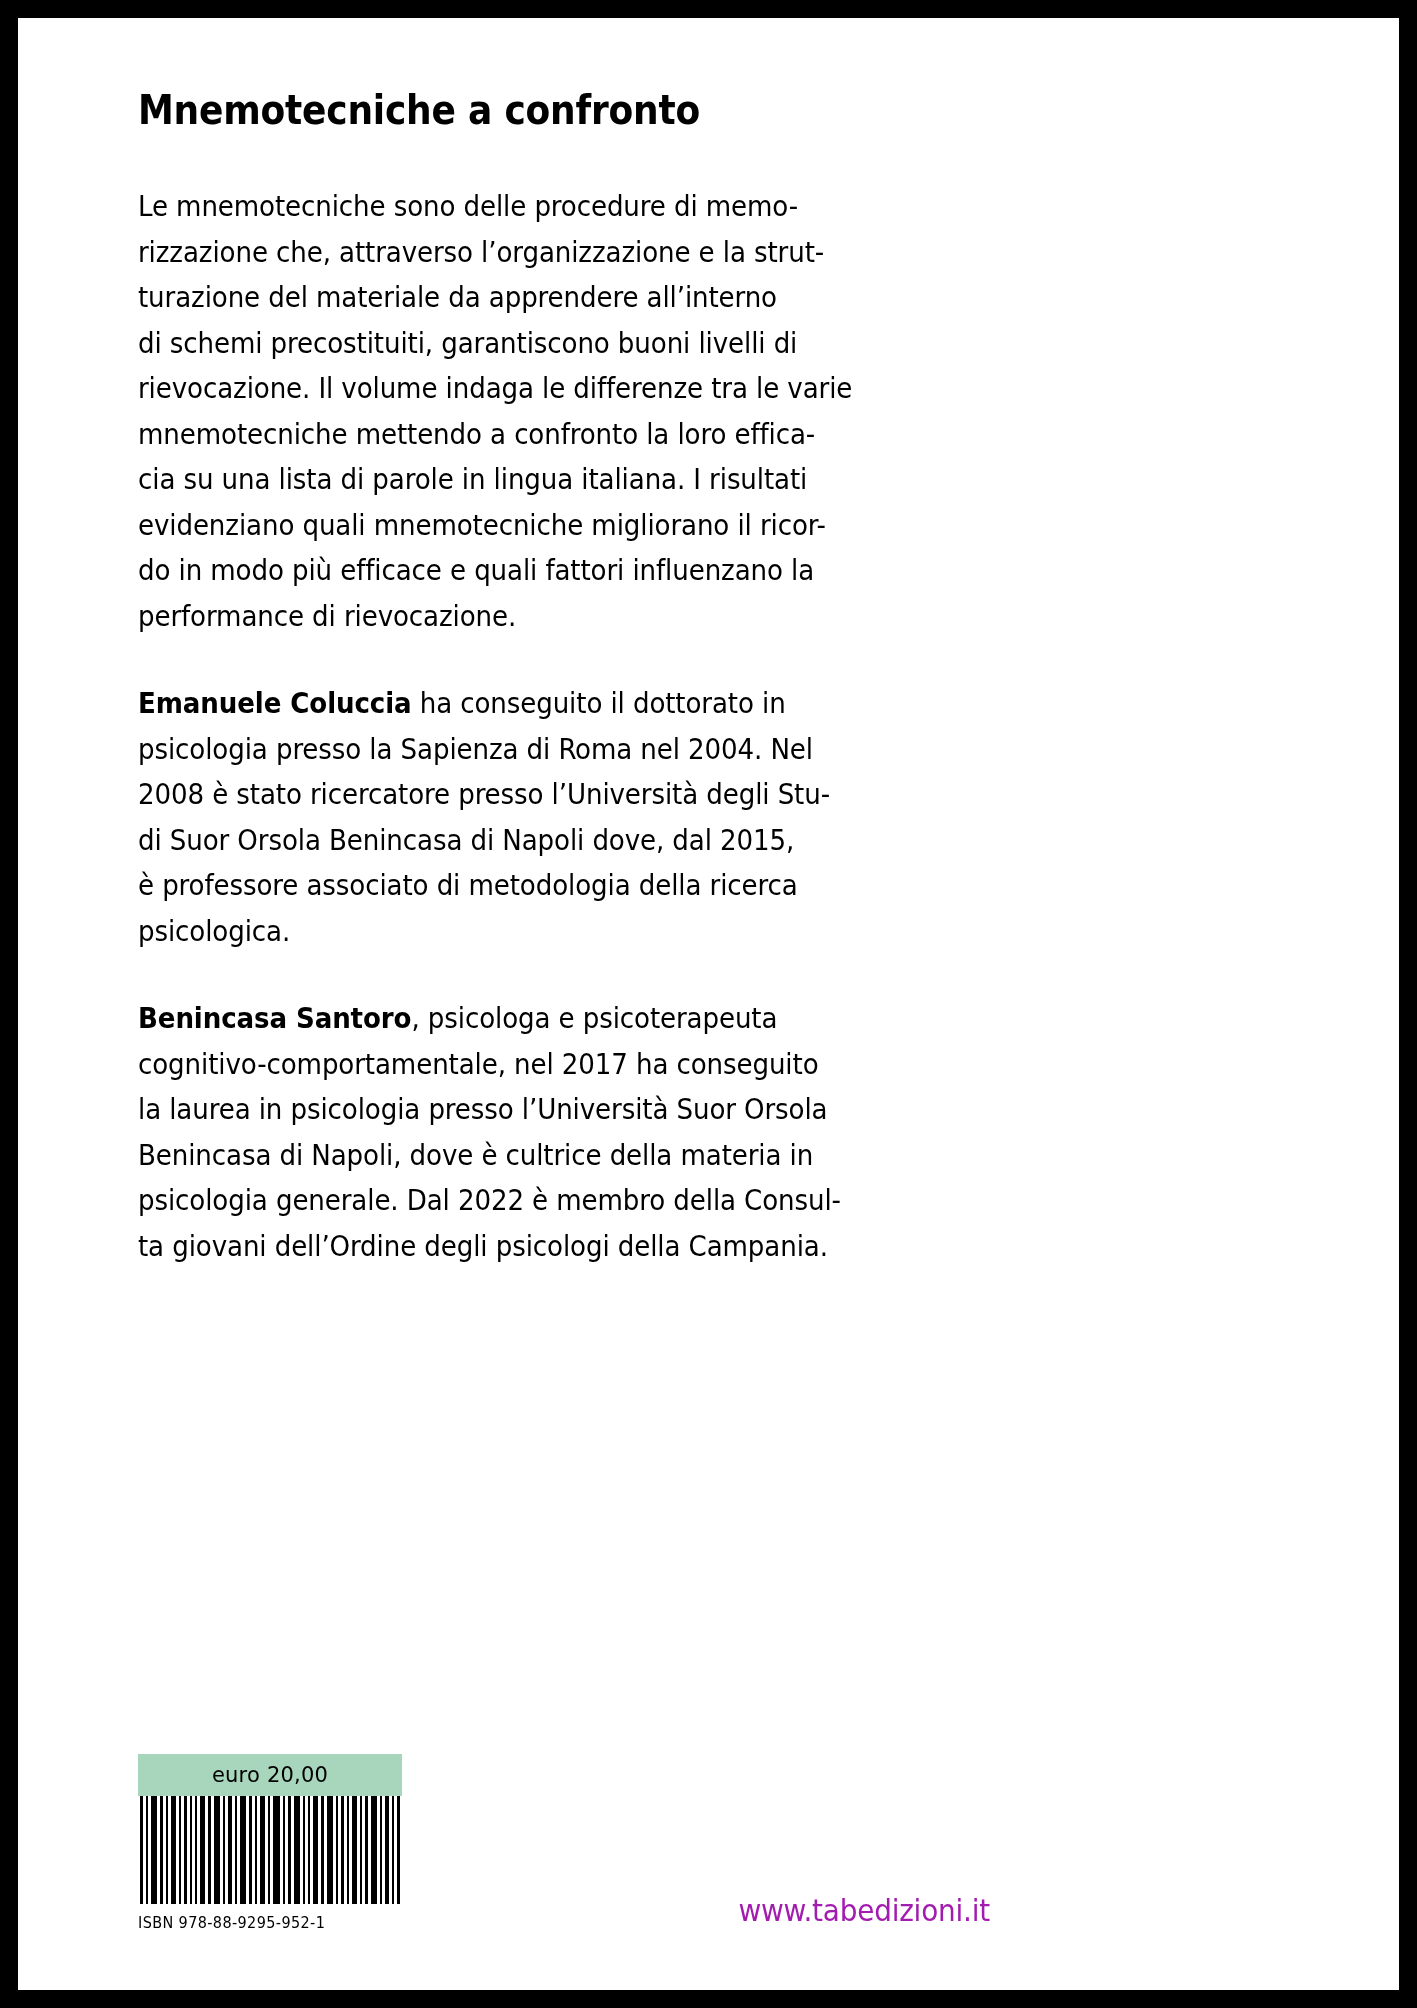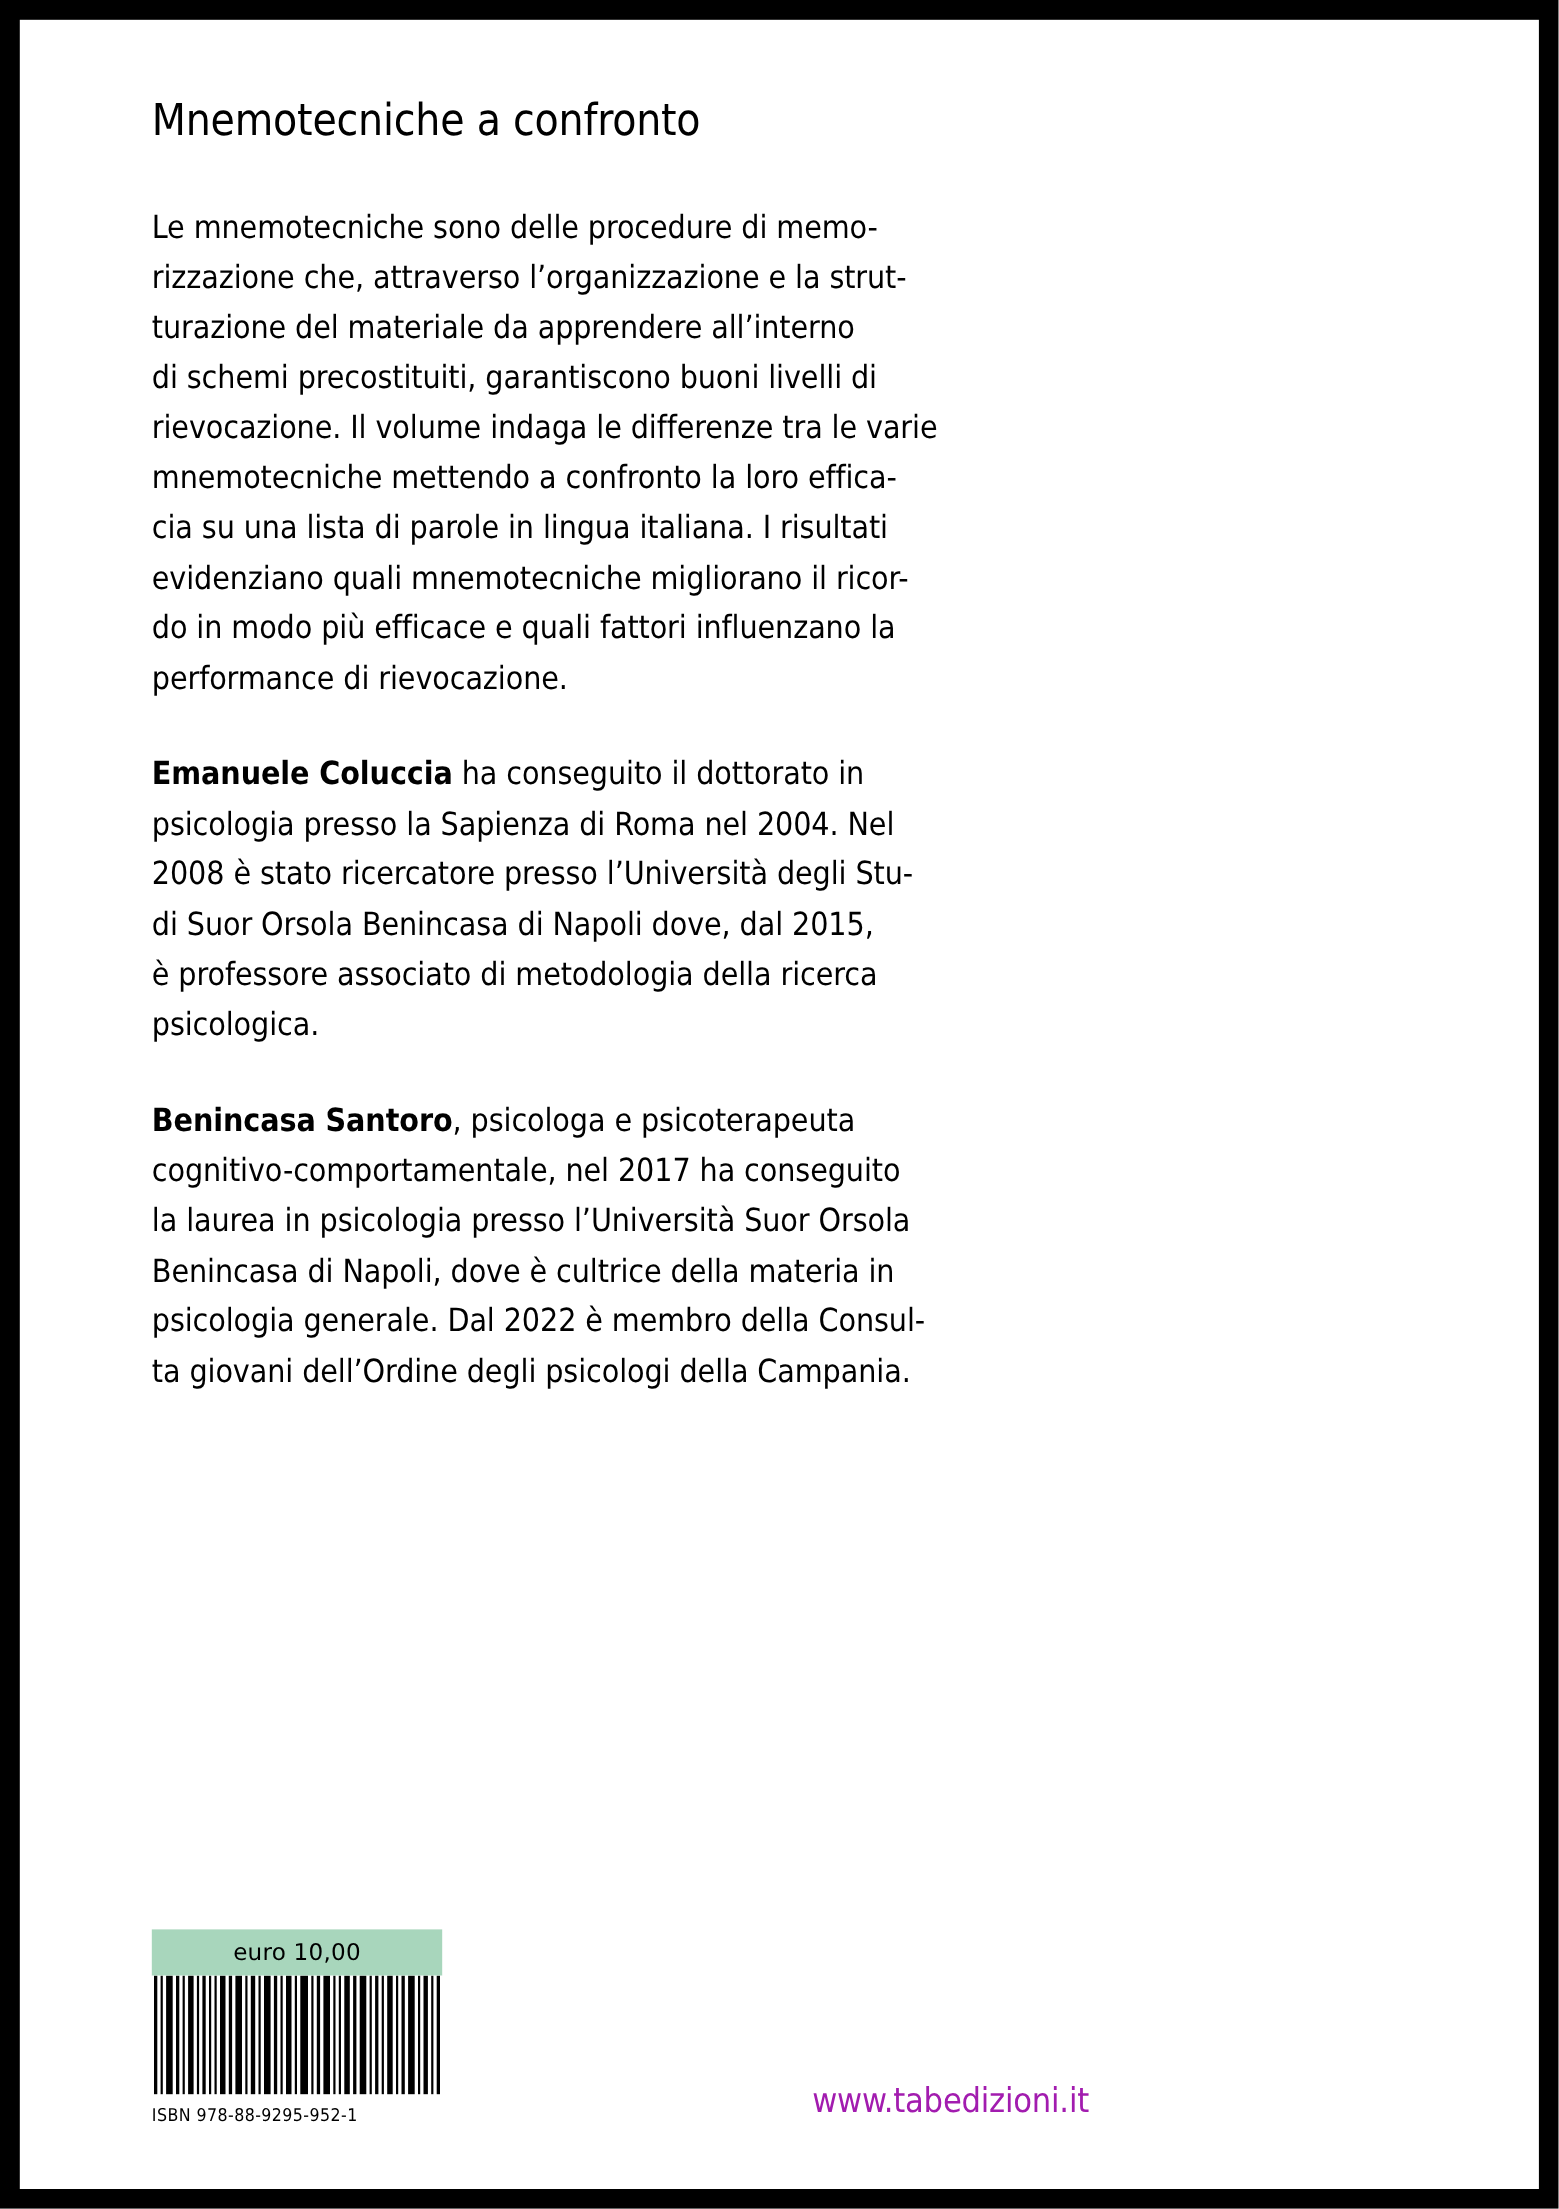--- a/index.html
+++ b/index.html
@@ -31,21 +31,21 @@
 
   .content {
     position: absolute;
     left: 120px;
     top: 70px;
     width: 852px;
   }
 
   .book-title {
     font-size: 40px;
-    font-weight: normal;
+    font-weight: bold;
     letter-spacing: -0.2px;
     color: #000000;
     margin: 0 0 52px 0;
     line-height: 1.1;
     font-family: "DejaVu Sans Condensed", "Liberation Sans Narrow", "Liberation Sans", sans-serif;
   }
 
   .para {
     font-size: 29px;
     line-height: 45.5px;
@@ -149,21 +149,21 @@
 Benincasa di Napoli, dove è cultrice della materia in
 psicologia generale. Dal 2022 è membro della Consul-
 ta giovani dell’Ordine degli psicologi della Campania.</span></p>
 
     </div>
 
     <div class="bottom">
 
       <div class="barcode-block">
 
-        <div class="price-band">euro 10,00</div>
+        <div class="price-band">euro 20,00</div>
 
         <svg class="barcode-bars" viewBox="0 0 264 108" preserveAspectRatio="none">
           <rect x="0" y="0" width="264" height="108" fill="#ffffff"></rect>
           <g fill="#000000">
             <rect x="2" y="0" width="3" height="108"></rect>
             <rect x="8" y="0" width="2" height="108"></rect>
             <rect x="13" y="0" width="6" height="108"></rect>
             <rect x="22" y="0" width="3" height="108"></rect>
             <rect x="28" y="0" width="2" height="108"></rect>
             <rect x="33" y="0" width="5" height="108"></rect>

